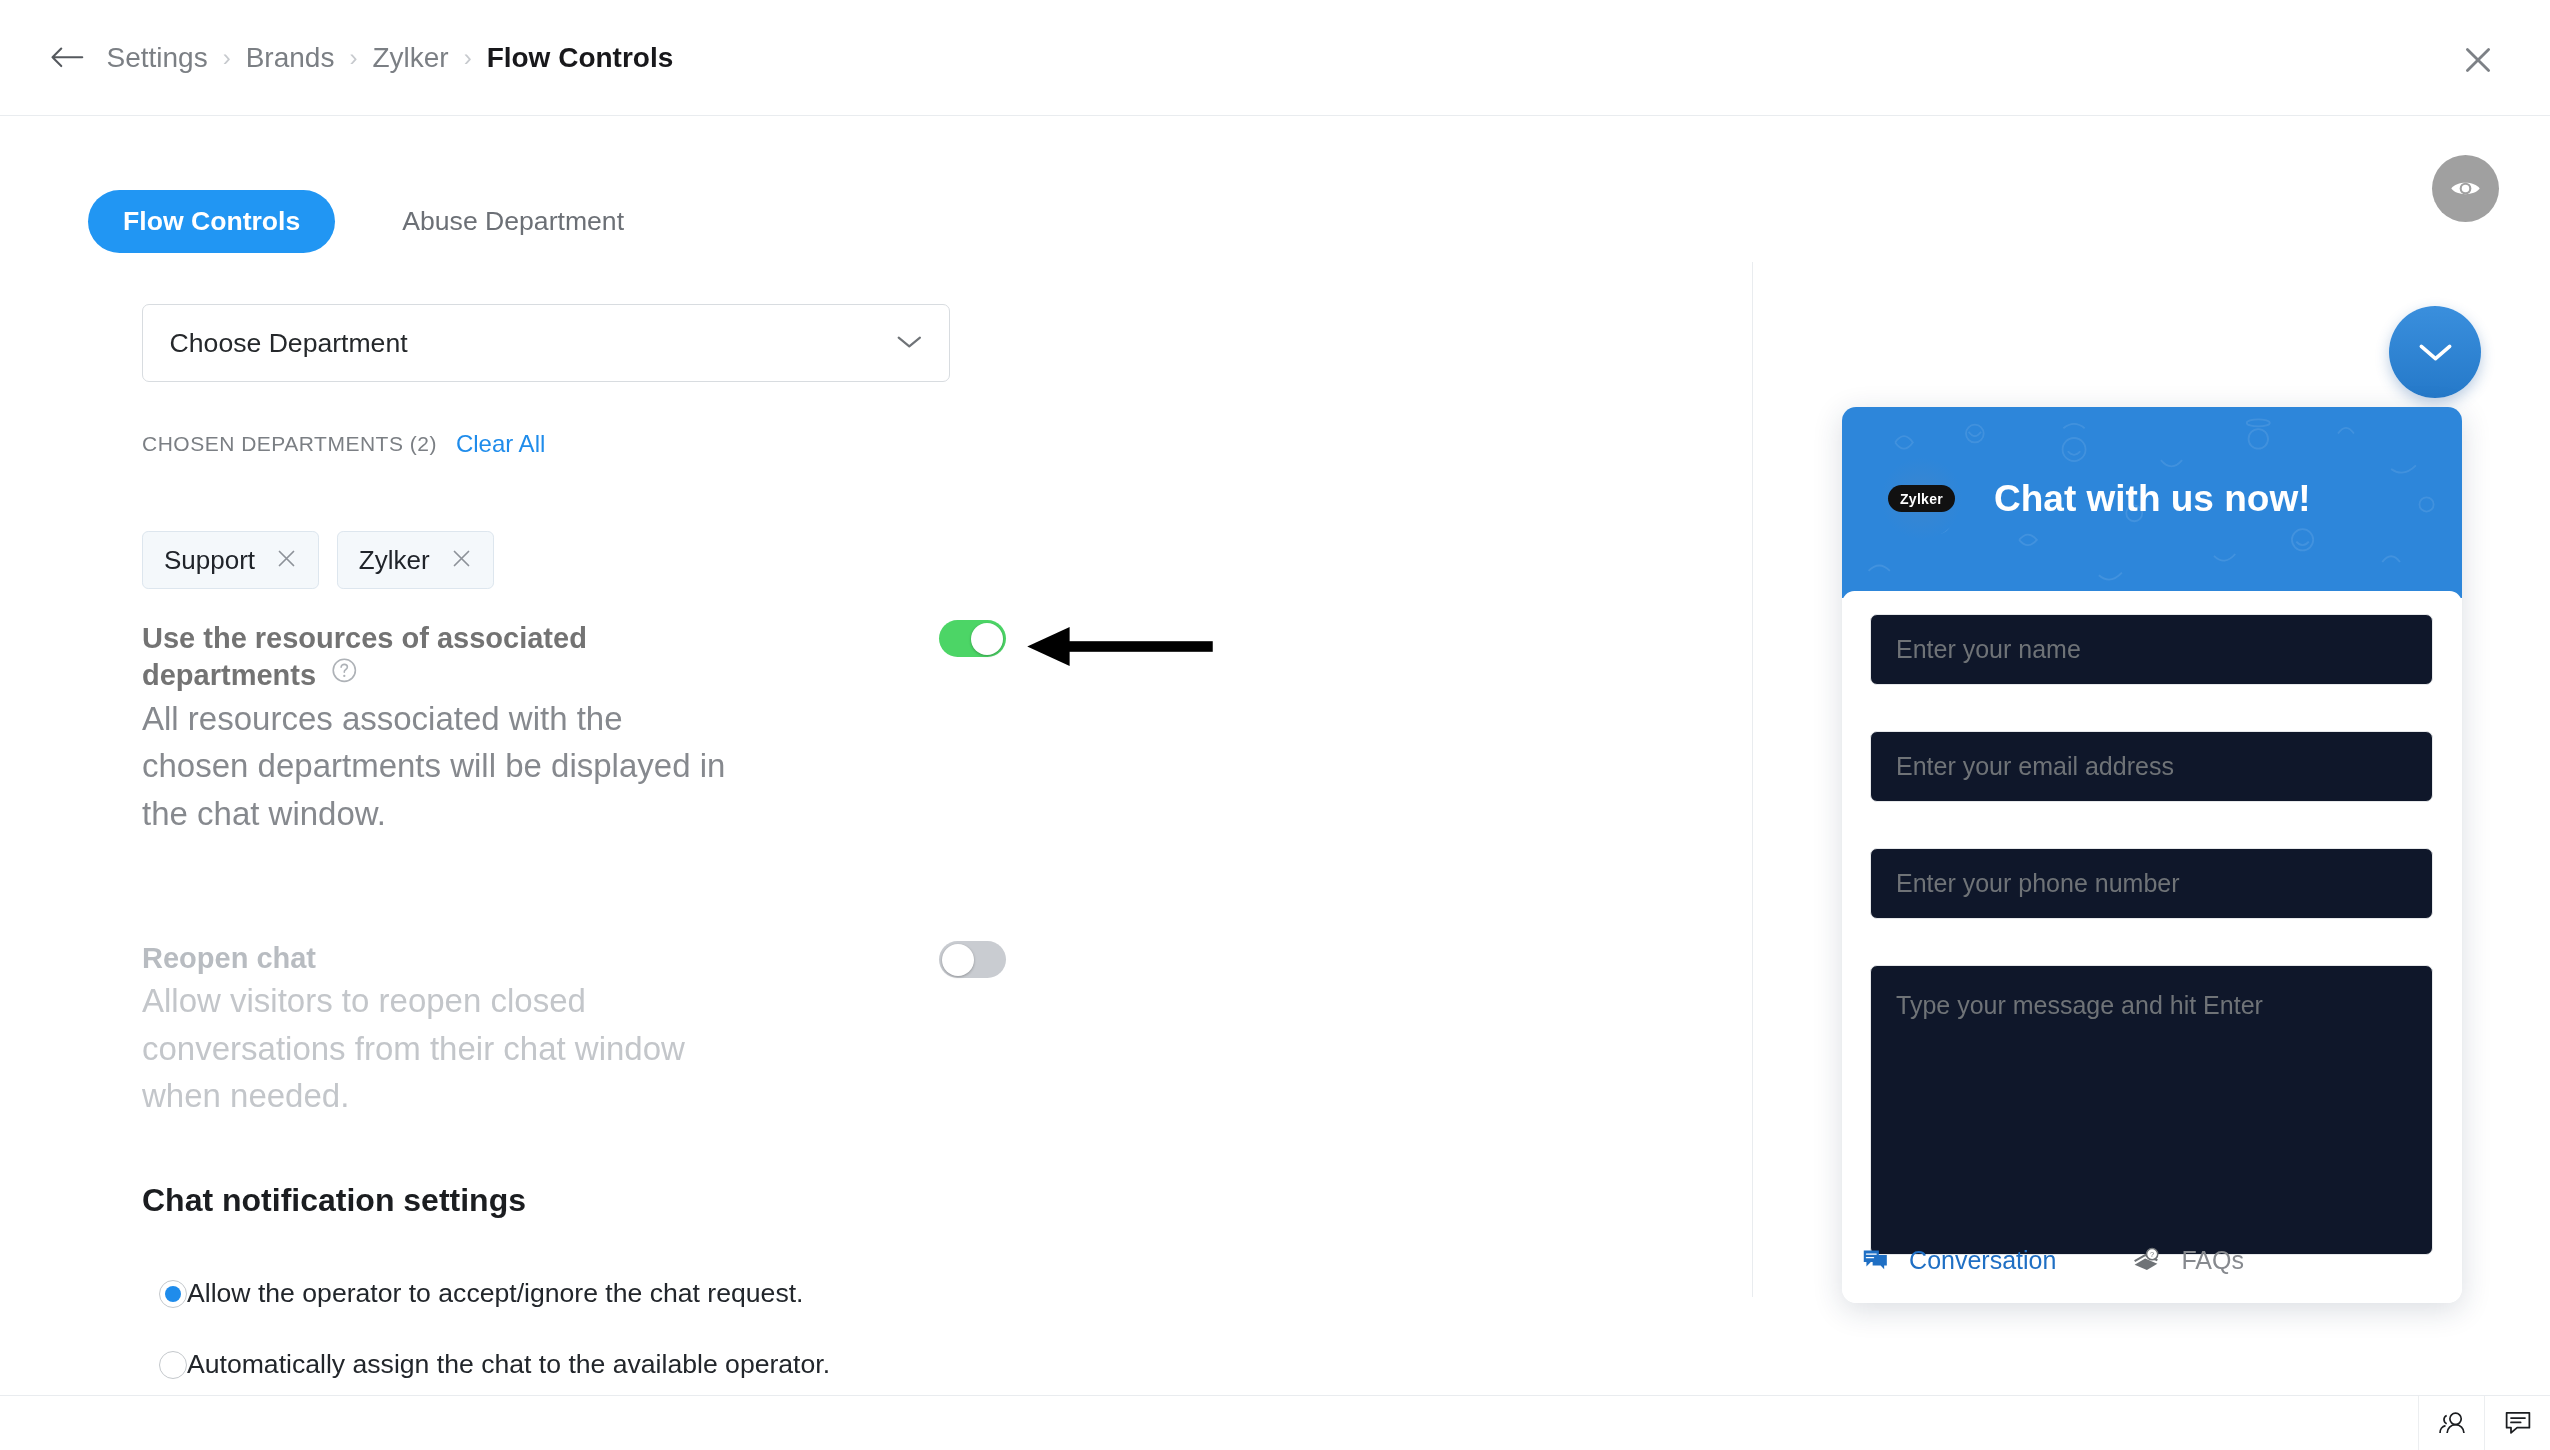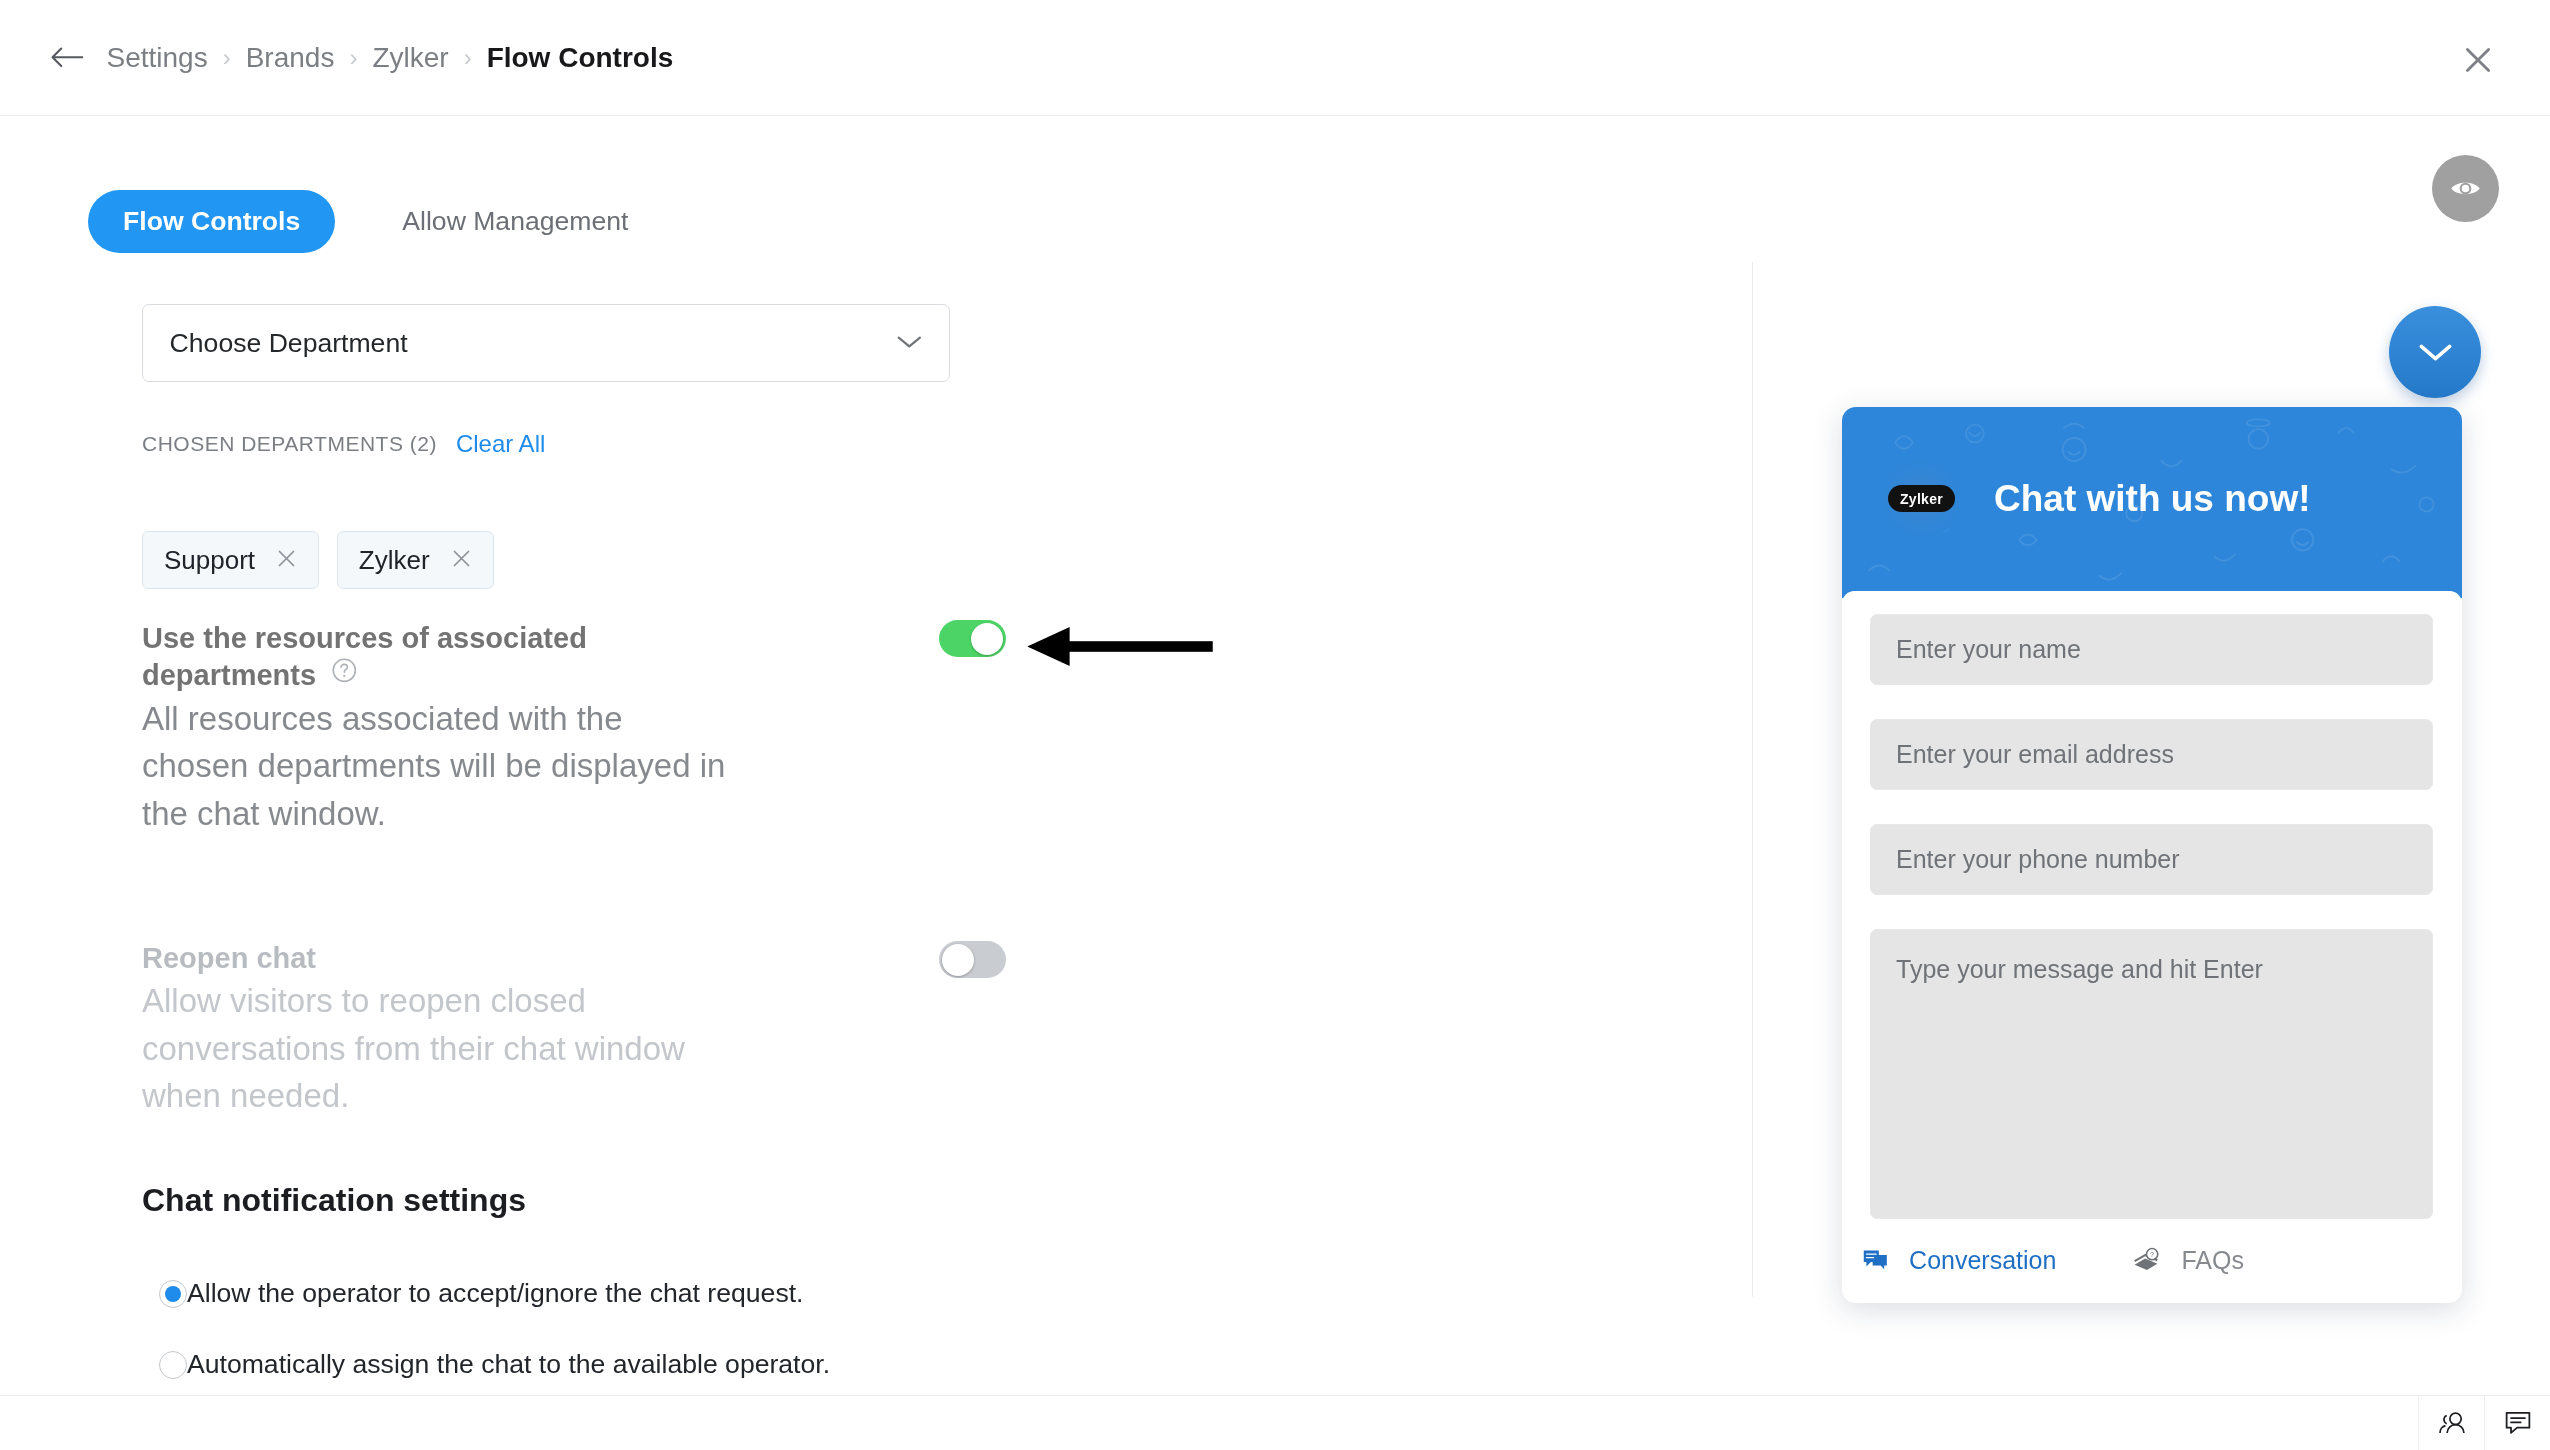--- a/index.html
+++ b/index.html
@@ -268,26 +268,26 @@
   }
   .chat-body {
     position: absolute; left: 0; top: 184px;
     width: 620px; height: 712px;
     background: #fff;
     border-radius: 12.4px 12.4px 14px 14px;
     padding: 23px 28px 0 28px;
   }
   .field {
     width: 563px; height: 71px;
-    background: #e5e5e5;
+    background: #0f172a;
     border: 0.9px solid #e6e8ea;
     border-radius: 7px;
     display: flex; align-items: center;
     padding: 0 25px;
-    margin-bottom: 34px;
+    margin-bottom: 46px;
     font-size: 25px; color: #6f7377;
     cursor: text;
   }
   .field.textarea {
     height: 290px;
     align-items: flex-start;
     padding-top: 25px;
   }
   .chat-footer {
     position: absolute; left: 0; bottom: 0;
@@ -342,21 +342,21 @@
         <path d="M5 5 L29 29 M29 5 L5 29" stroke="#7d8186" stroke-width="3.2" stroke-linecap="round"></path>
       </svg>
     </div>
   </div>
 
   <div class="clipped-text">Choose Department</div>
   <div class="tabmask"></div>
 
   <div class="tabs">
     <div class="tab active">Flow Controls</div>
-    <div class="tab">Allow Management</div>
+    <div class="tab">Abuse Department</div>
   </div>
 
   <div class="panel">
 
     <div class="select-box">
       <span class="select-label">Choose Department</span>
       <span class="select-caret">
         <svg width="26.6" height="16" viewBox="0 0 30 18">
           <path d="M3 4 L15 14 L27 4" stroke="#6f7377" stroke-width="2.4" fill="none" stroke-linecap="round" stroke-linejoin="round"></path>
         </svg>

